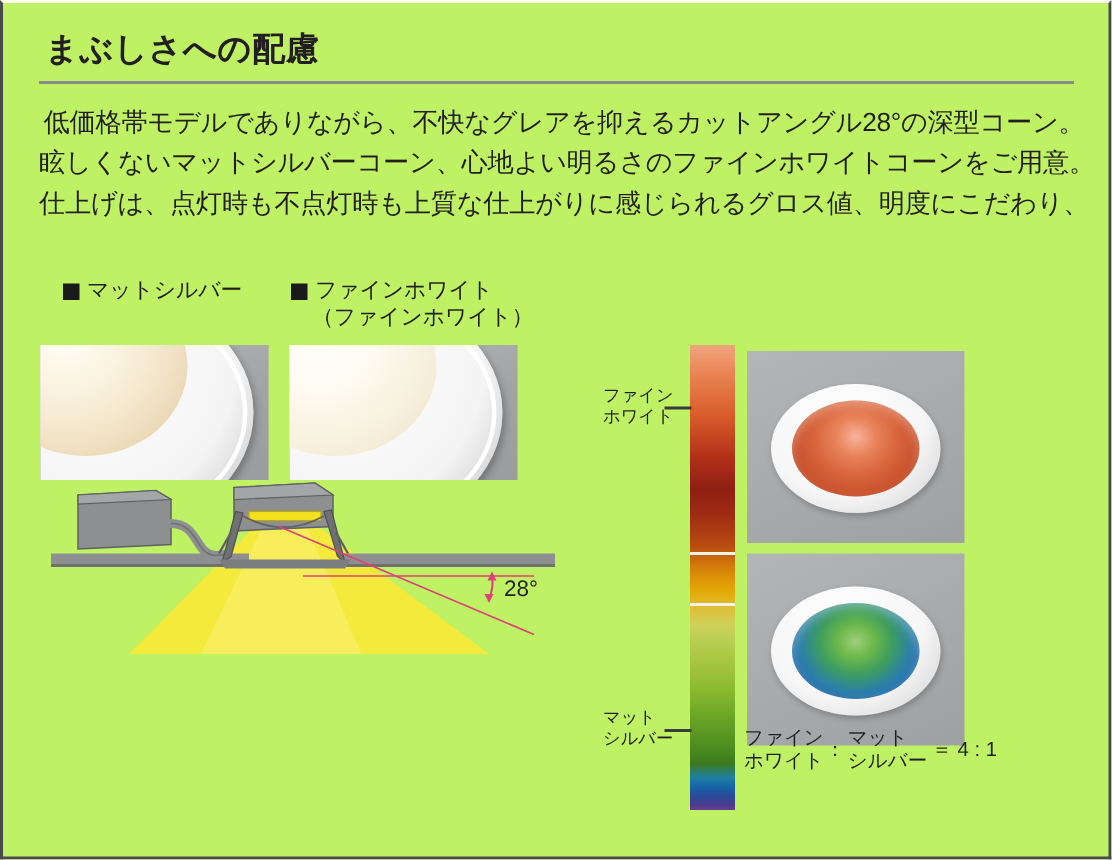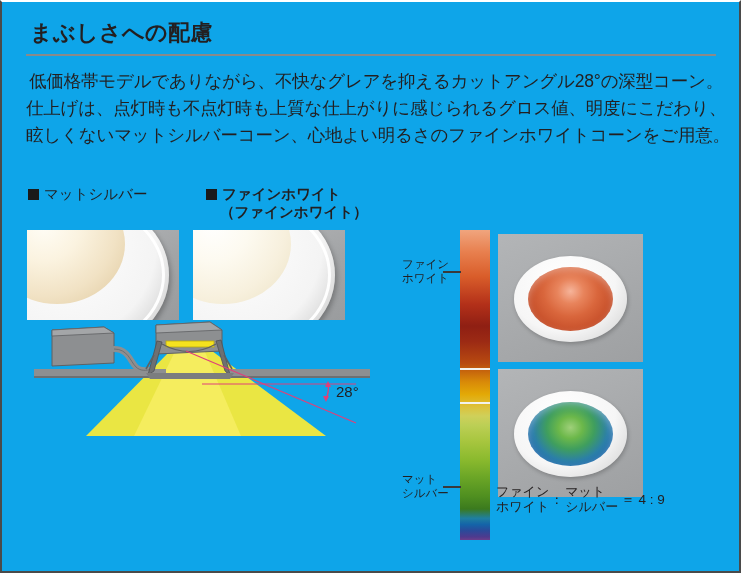--- a/index.html
+++ b/index.html
@@ -10,21 +10,21 @@
   body {
     font-family: "Liberation Sans", "DejaVu Sans", sans-serif;
     color: #1a1a1a;
     -webkit-font-smoothing: antialiased;
   }
 
   #page {
     position: relative;
     width: 741px;
     height: 573px;
-    background: #0ea5e9;
+    background: #bef264;
     box-sizing: border-box;
     border-left: 2px solid #4a4a4a;
     border-right: 2px solid #4a4a4a;
     border-top: 2px solid #ffffff;
     border-bottom: 2px solid #4a4a4a;
     overflow: hidden;
   }
 
   
   .page-title {
@@ -67,22 +67,22 @@
     position: absolute;
     left: 24px;
     top: 183px;
     width: 350px;
     height: 38px;
   }
   .cap-block {
     position: absolute;
     top: 0;
   }
-  .cap-block.matte { left: 2px; text-align: center; }
-  .cap-block.fine  { left: 180px; font-weight: bold; }
+  .cap-block.matte { left: 16px; text-align: center; }
+  .cap-block.fine  { left: 168px; }
 
   .cap-line1 {
     display: flex;
     align-items: center;
     font-size: 14.5px;
     line-height: 18px;
     color: #231f20;
     white-space: nowrap;
   }
   .bullet-square {
@@ -304,22 +304,22 @@
 </head>
 <body>
 
 <div id="page">
 
   <div class="page-title">まぶしさへの配慮</div>
   <div class="title-rule"></div>
 
   <div class="body-copy">
     <div class="body-line">低価格帯モデルでありながら、不快なグレアを抑えるカットアングル28°の深型コーン。</div>
+    <div class="body-line">眩しくないマットシルバーコーン、心地よい明るさのファインホワイトコーンをご用意。</div>
     <div class="body-line">仕上げは、点灯時も不点灯時も上質な仕上がりに感じられるグロス値、明度にこだわり、</div>
-    <div class="body-line">眩しくないマットシルバーコーン、心地よい明るさのファインホワイトコーンをご用意。</div>
   </div>
 
   <div class="swatch-captions">
     <div class="cap-block matte">
       <div class="cap-line1">
         <span class="bullet-square"></span>
         <span>マットシルバー</span>
       </div>
     </div>
     <div class="cap-block fine">
@@ -428,17 +428,17 @@
     <div class="ratio-row">
       <span class="ratio-frac">
         <span>ファイン</span>
         <span>ホワイト</span>
       </span>
       <span class="ratio-colon">：</span>
       <span class="ratio-frac">
         <span>マット</span>
         <span>シルバー</span>
       </span>
-      <span class="ratio-eq">＝ 4 : 9</span>
+      <span class="ratio-eq">＝ 4 : 1</span>
     </div>
   </div>
 
 </div>
 
 </body></html>

